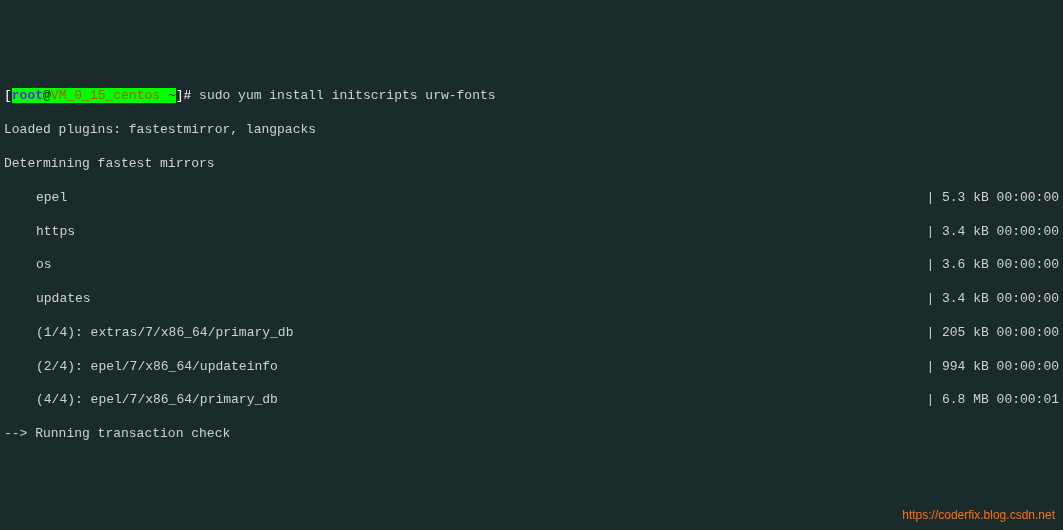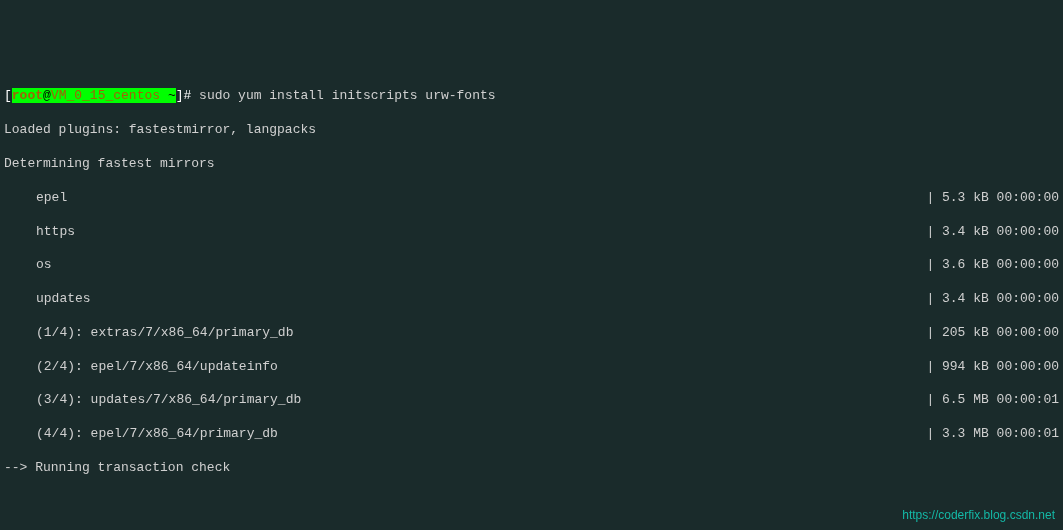--- a/index.html
+++ b/index.html
@@ -14,60 +14,59 @@
       font-size: 13px;
       line-height: 1.3;
       padding: 4px;
       width: 1063px;
       height: 530px;
       overflow: hidden;
       position: relative;
       white-space: pre;
     }
     .prompt-open { color: #ffffff; }
-    .prompt-user { background-color: #00ff00; color: #a16207; font-weight: bold; }
+    .prompt-user { background-color: #00ff00; color: #6d28d9; font-weight: bold; }
     .prompt-at { background-color: #00ff00; color: #000000; }
     .prompt-host { background-color: #00ff00; color: #a16207; }
     .prompt-tilde { background-color: #00ff00; color: #000000; }
     .prompt-close { color: #ffffff; }
     .command { color: #d0d0d0; margin-top: 48px; }
     .line { display: block; }
     .two-col {
       display: flex;
       justify-content: space-between;
       width: 100%;
     }
     .two-col .left { flex: 1; margin-left: 32px; }
     .two-col .right { text-align: left; white-space: nowrap; }
     .watermark {
       position: absolute;
       bottom: 6px;
       right: 8px;
-      color: #14b8a6;
+      color: #f97316;
       font-family: Arial, sans-serif;
       font-size: 12px;
     }
   </style>
 </head>
 <body>
 
 
 
 <div>
 <span class="line"><span class="prompt-open">[</span><span class="prompt-user">root</span><span class="prompt-at">@</span><span class="prompt-host">VM_0_15_centos </span><span class="prompt-tilde">~</span><span class="prompt-close">]# </span><span class="command">sudo yum install initscripts urw-fonts</span></span>
 <span class="line">Loaded plugins: fastestmirror, langpacks</span>
 <span class="line">Determining fastest mirrors</span>
 <div class="two-col"><span class="left">epel</span><span class="right">| 5.3 kB  00:00:00</span></div>
 <div class="two-col"><span class="left">https</span><span class="right">| 3.4 kB  00:00:00</span></div>
 <div class="two-col"><span class="left">os</span><span class="right">| 3.6 kB  00:00:00</span></div>
 <div class="two-col"><span class="left">updates</span><span class="right">| 3.4 kB  00:00:00</span></div>
 <div class="two-col"><span class="left">(1/4): extras/7/x86_64/primary_db</span><span class="right">| 205 kB  00:00:00</span></div>
 <div class="two-col"><span class="left">(2/4): epel/7/x86_64/updateinfo</span><span class="right">| 994 kB  00:00:00</span></div>
-<div class="two-col"><span class="left">(3/4): updates/7/x86_64/primary_db</span><span class="right">| 6.5 MB  00:00:01</span></div>
-<div class="two-col"><span class="left">(4/4): epel/7/x86_64/primary_db</span><span class="right">| 3.3 MB  00:00:01</span></div>
+<div class="two-col"><span class="left">(4/4): epel/7/x86_64/primary_db</span><span class="right">| 6.8 MB  00:00:01</span></div>
 <span class="line">--&gt; Running transaction check</span>
 
 
 
 
 
 
 
 
 

